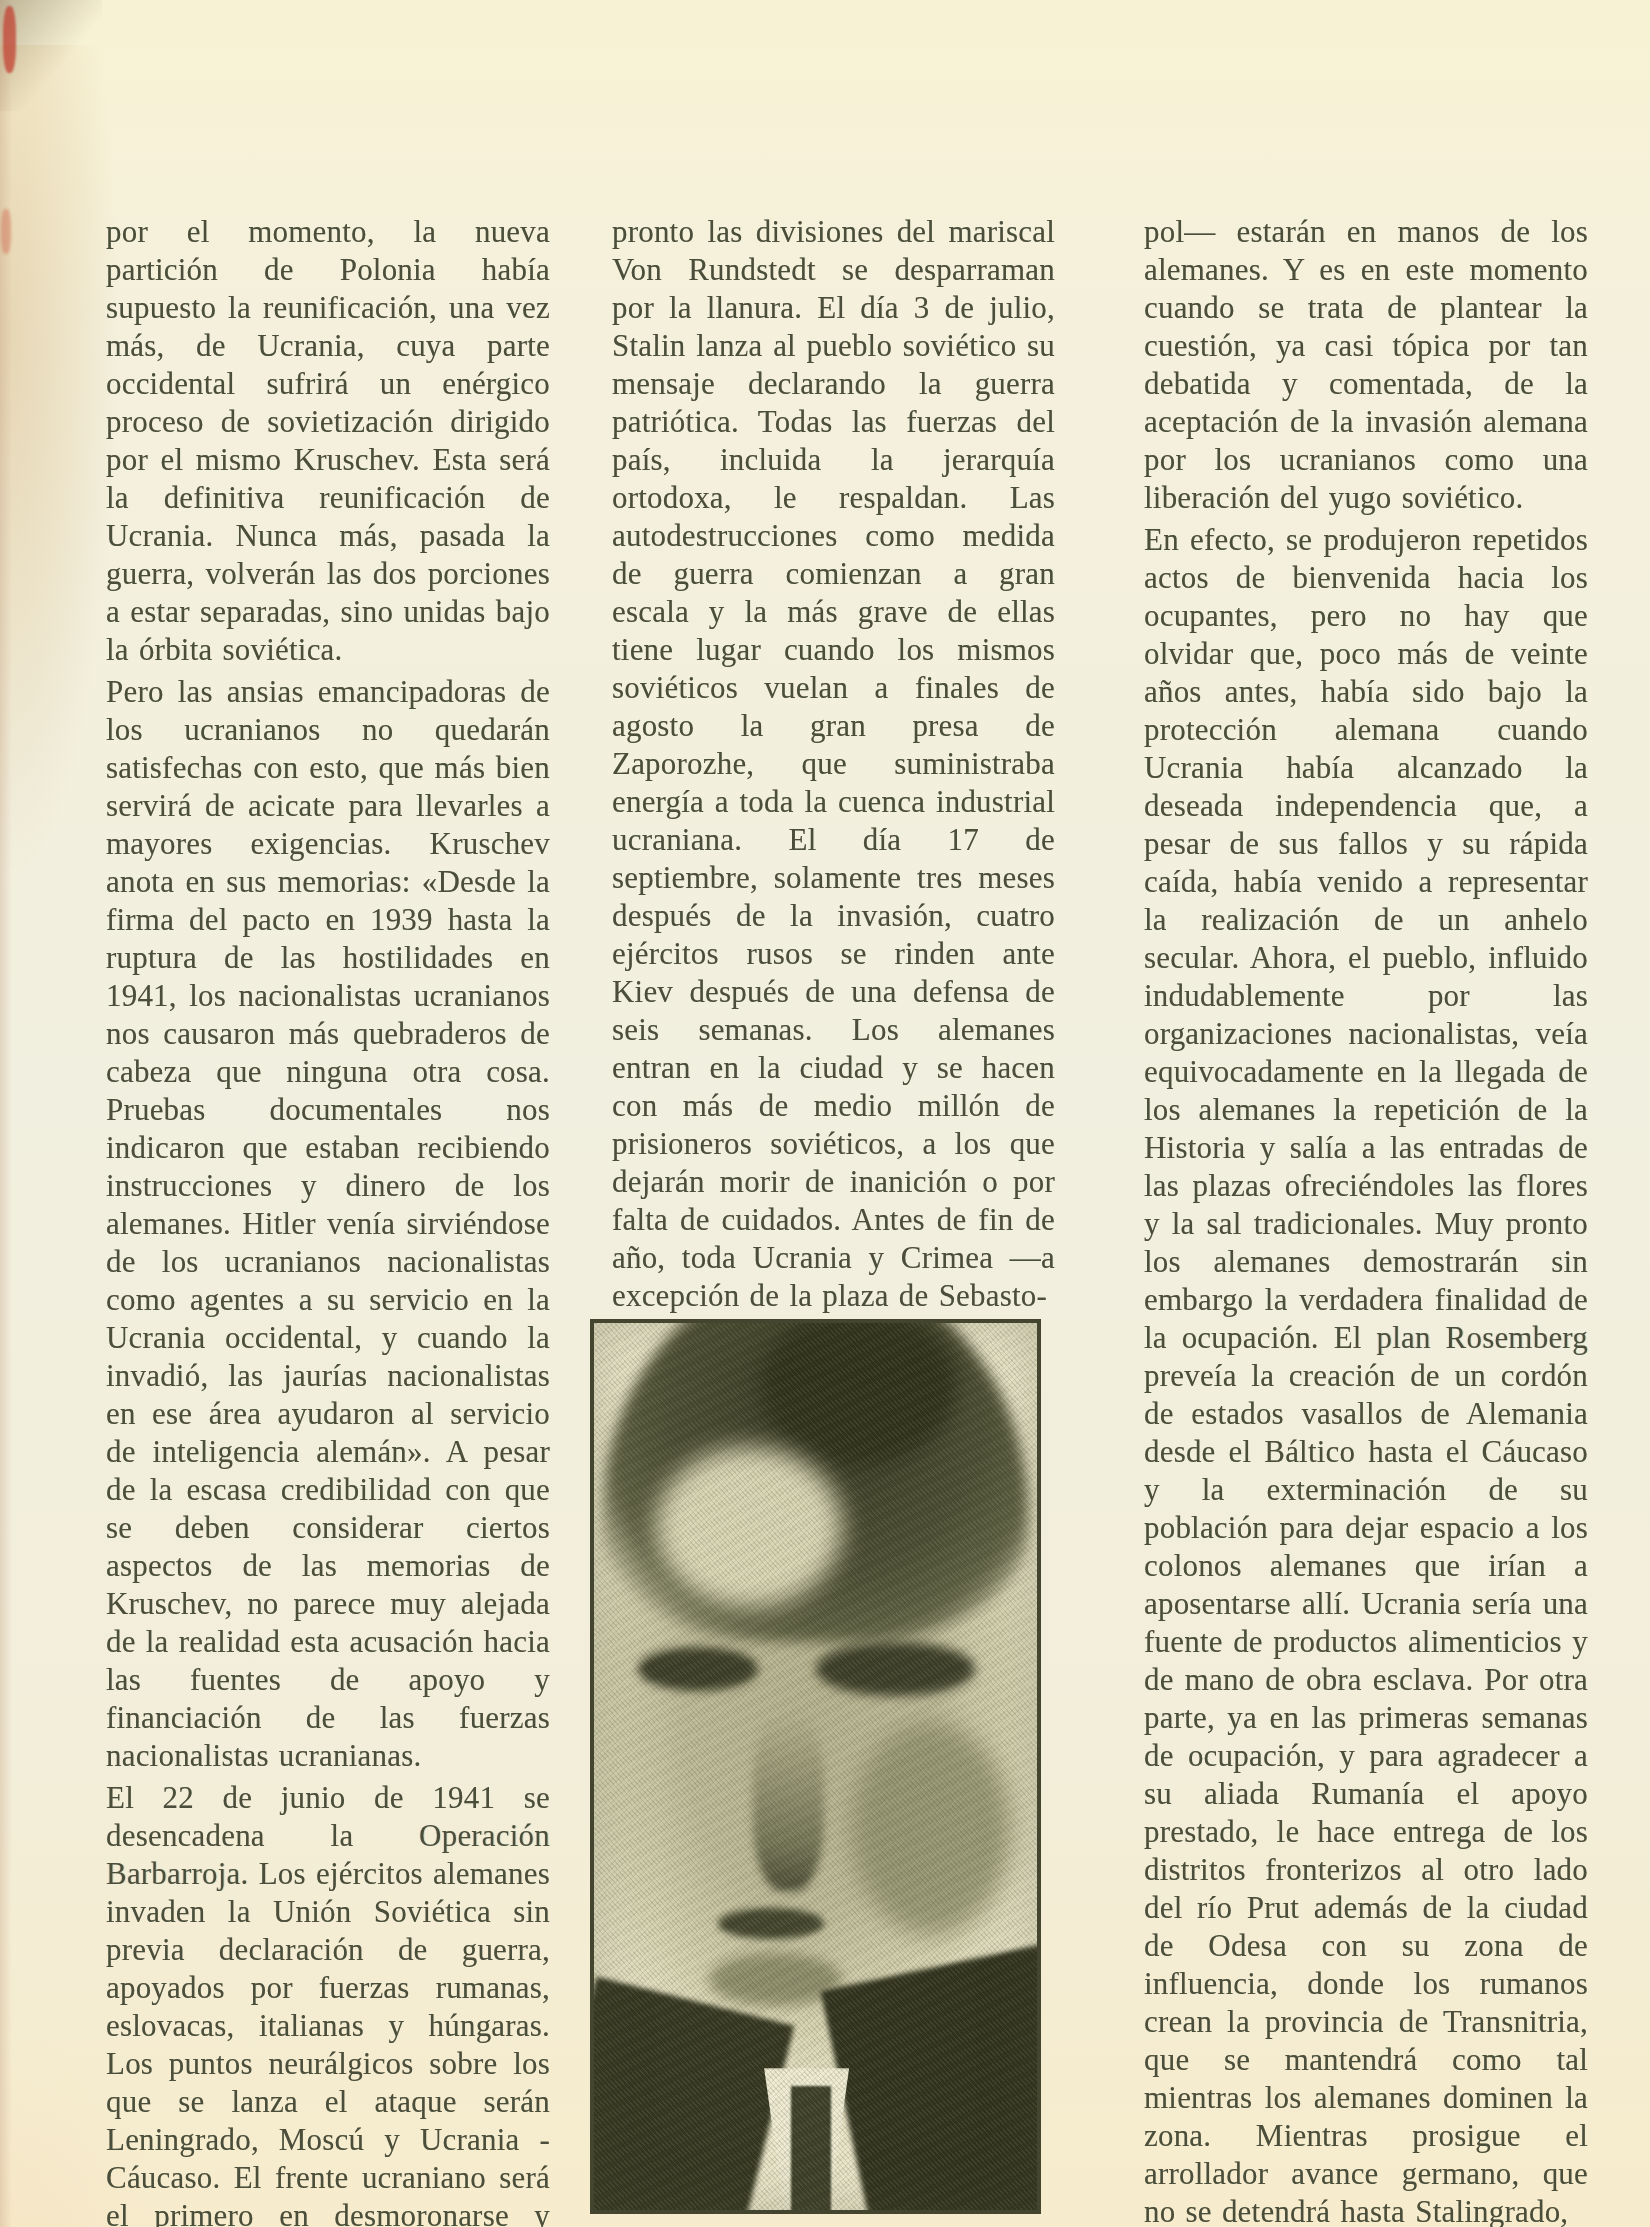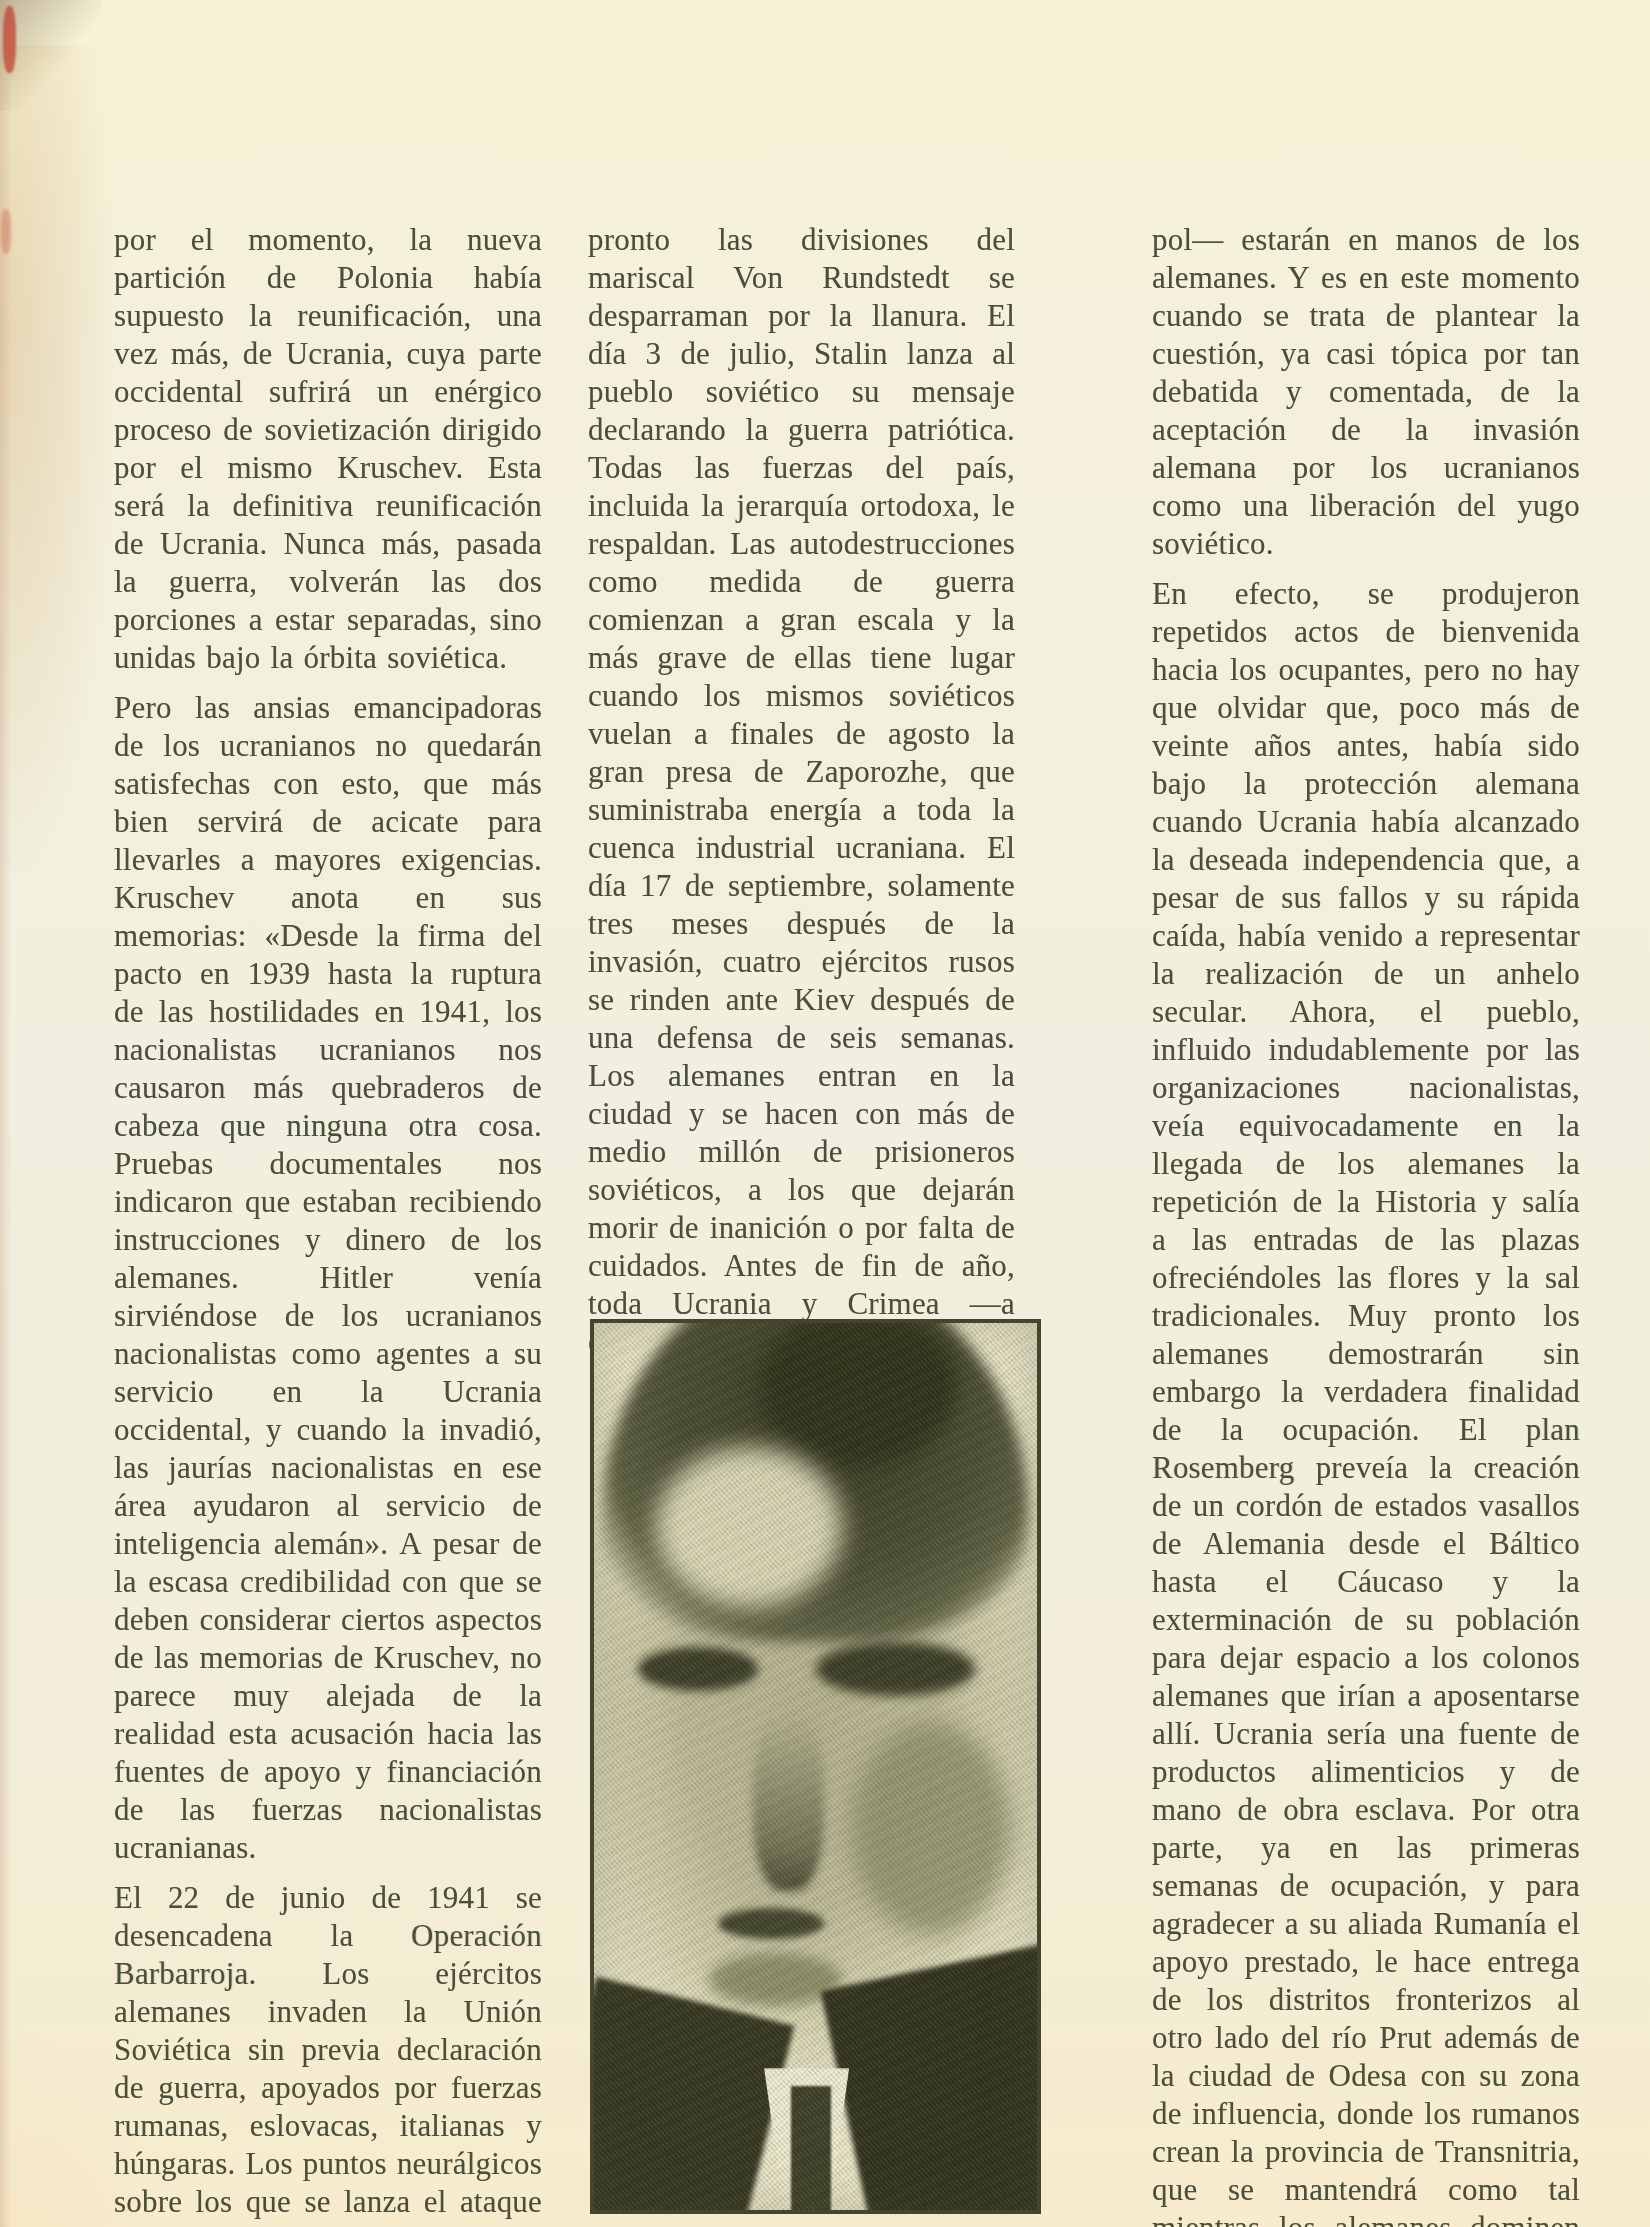--- a/index.html
+++ b/index.html
@@ -27,23 +27,23 @@
   
   .col {
     position:absolute; width:452px; top:209px;
     color:#4a4e3a;
     font-size:31px; line-height:38px;
     text-align:justify;
     letter-spacing:0.2px; word-spacing:2.2px;
     hyphens:auto; -webkit-hyphens:auto;
     text-shadow:0 0 0.4px rgba(75,79,58,.35);
   }
-  .col p { margin:12px; }
+  .col p { margin:4px; }
   .col1 { left:102px; }
-  .col2 { left:576px; width:451px; }
+  .col2 { left:608px; width:451px; }
   .col3 { left:1140px; }
   .boldspan { font-weight:normal;
     text-shadow:0.9px 0 0 rgba(0,140,160,.18), -0.9px 0 0 rgba(200,80,60,.15); }
 
   
   .photo { position:absolute; left:590px; top:1319px; width:451px; height:895px;
     border:4px solid #44452f; box-sizing:border-box; background:#e7e3c8; overflow:hidden; }
   .photo div { position:absolute; }
   .ph-base { inset:0;
     background:radial-gradient(ellipse 70% 52% at 48% 45%, #b5b28e 0%, #bdba98 40%, #d6d3b2 66%, #e7e3c6 82%, #ece8cc 100%); }

